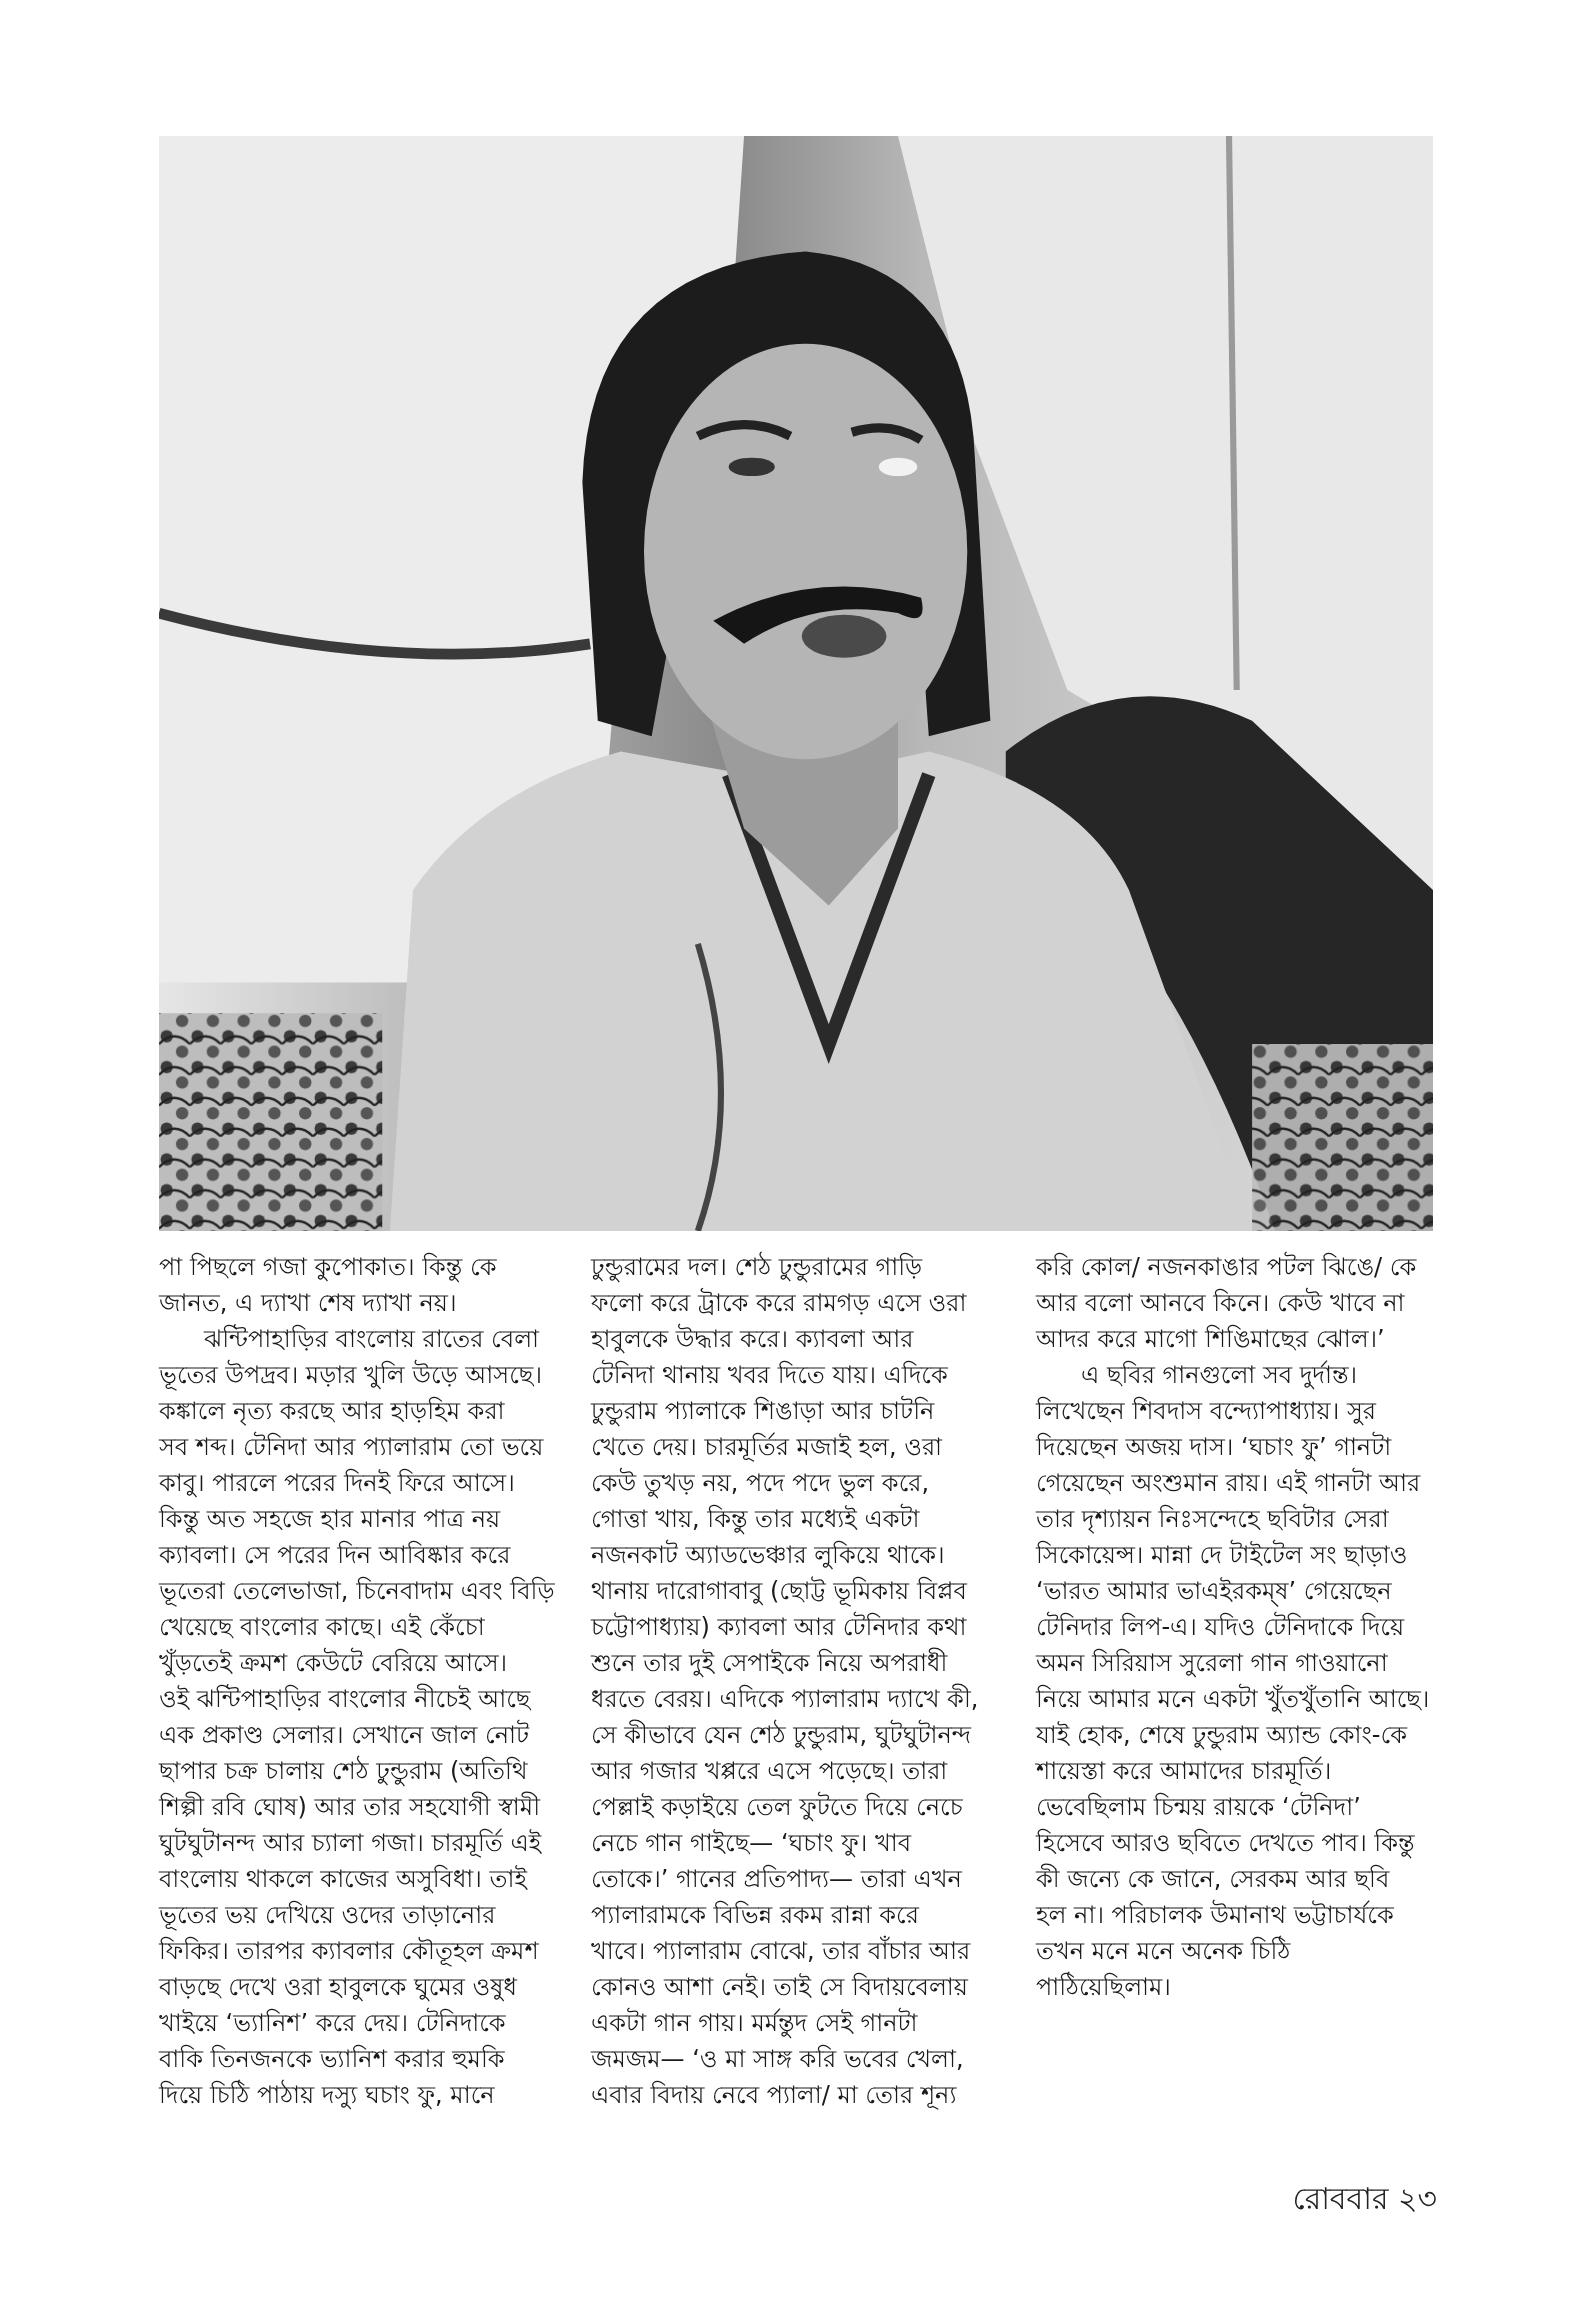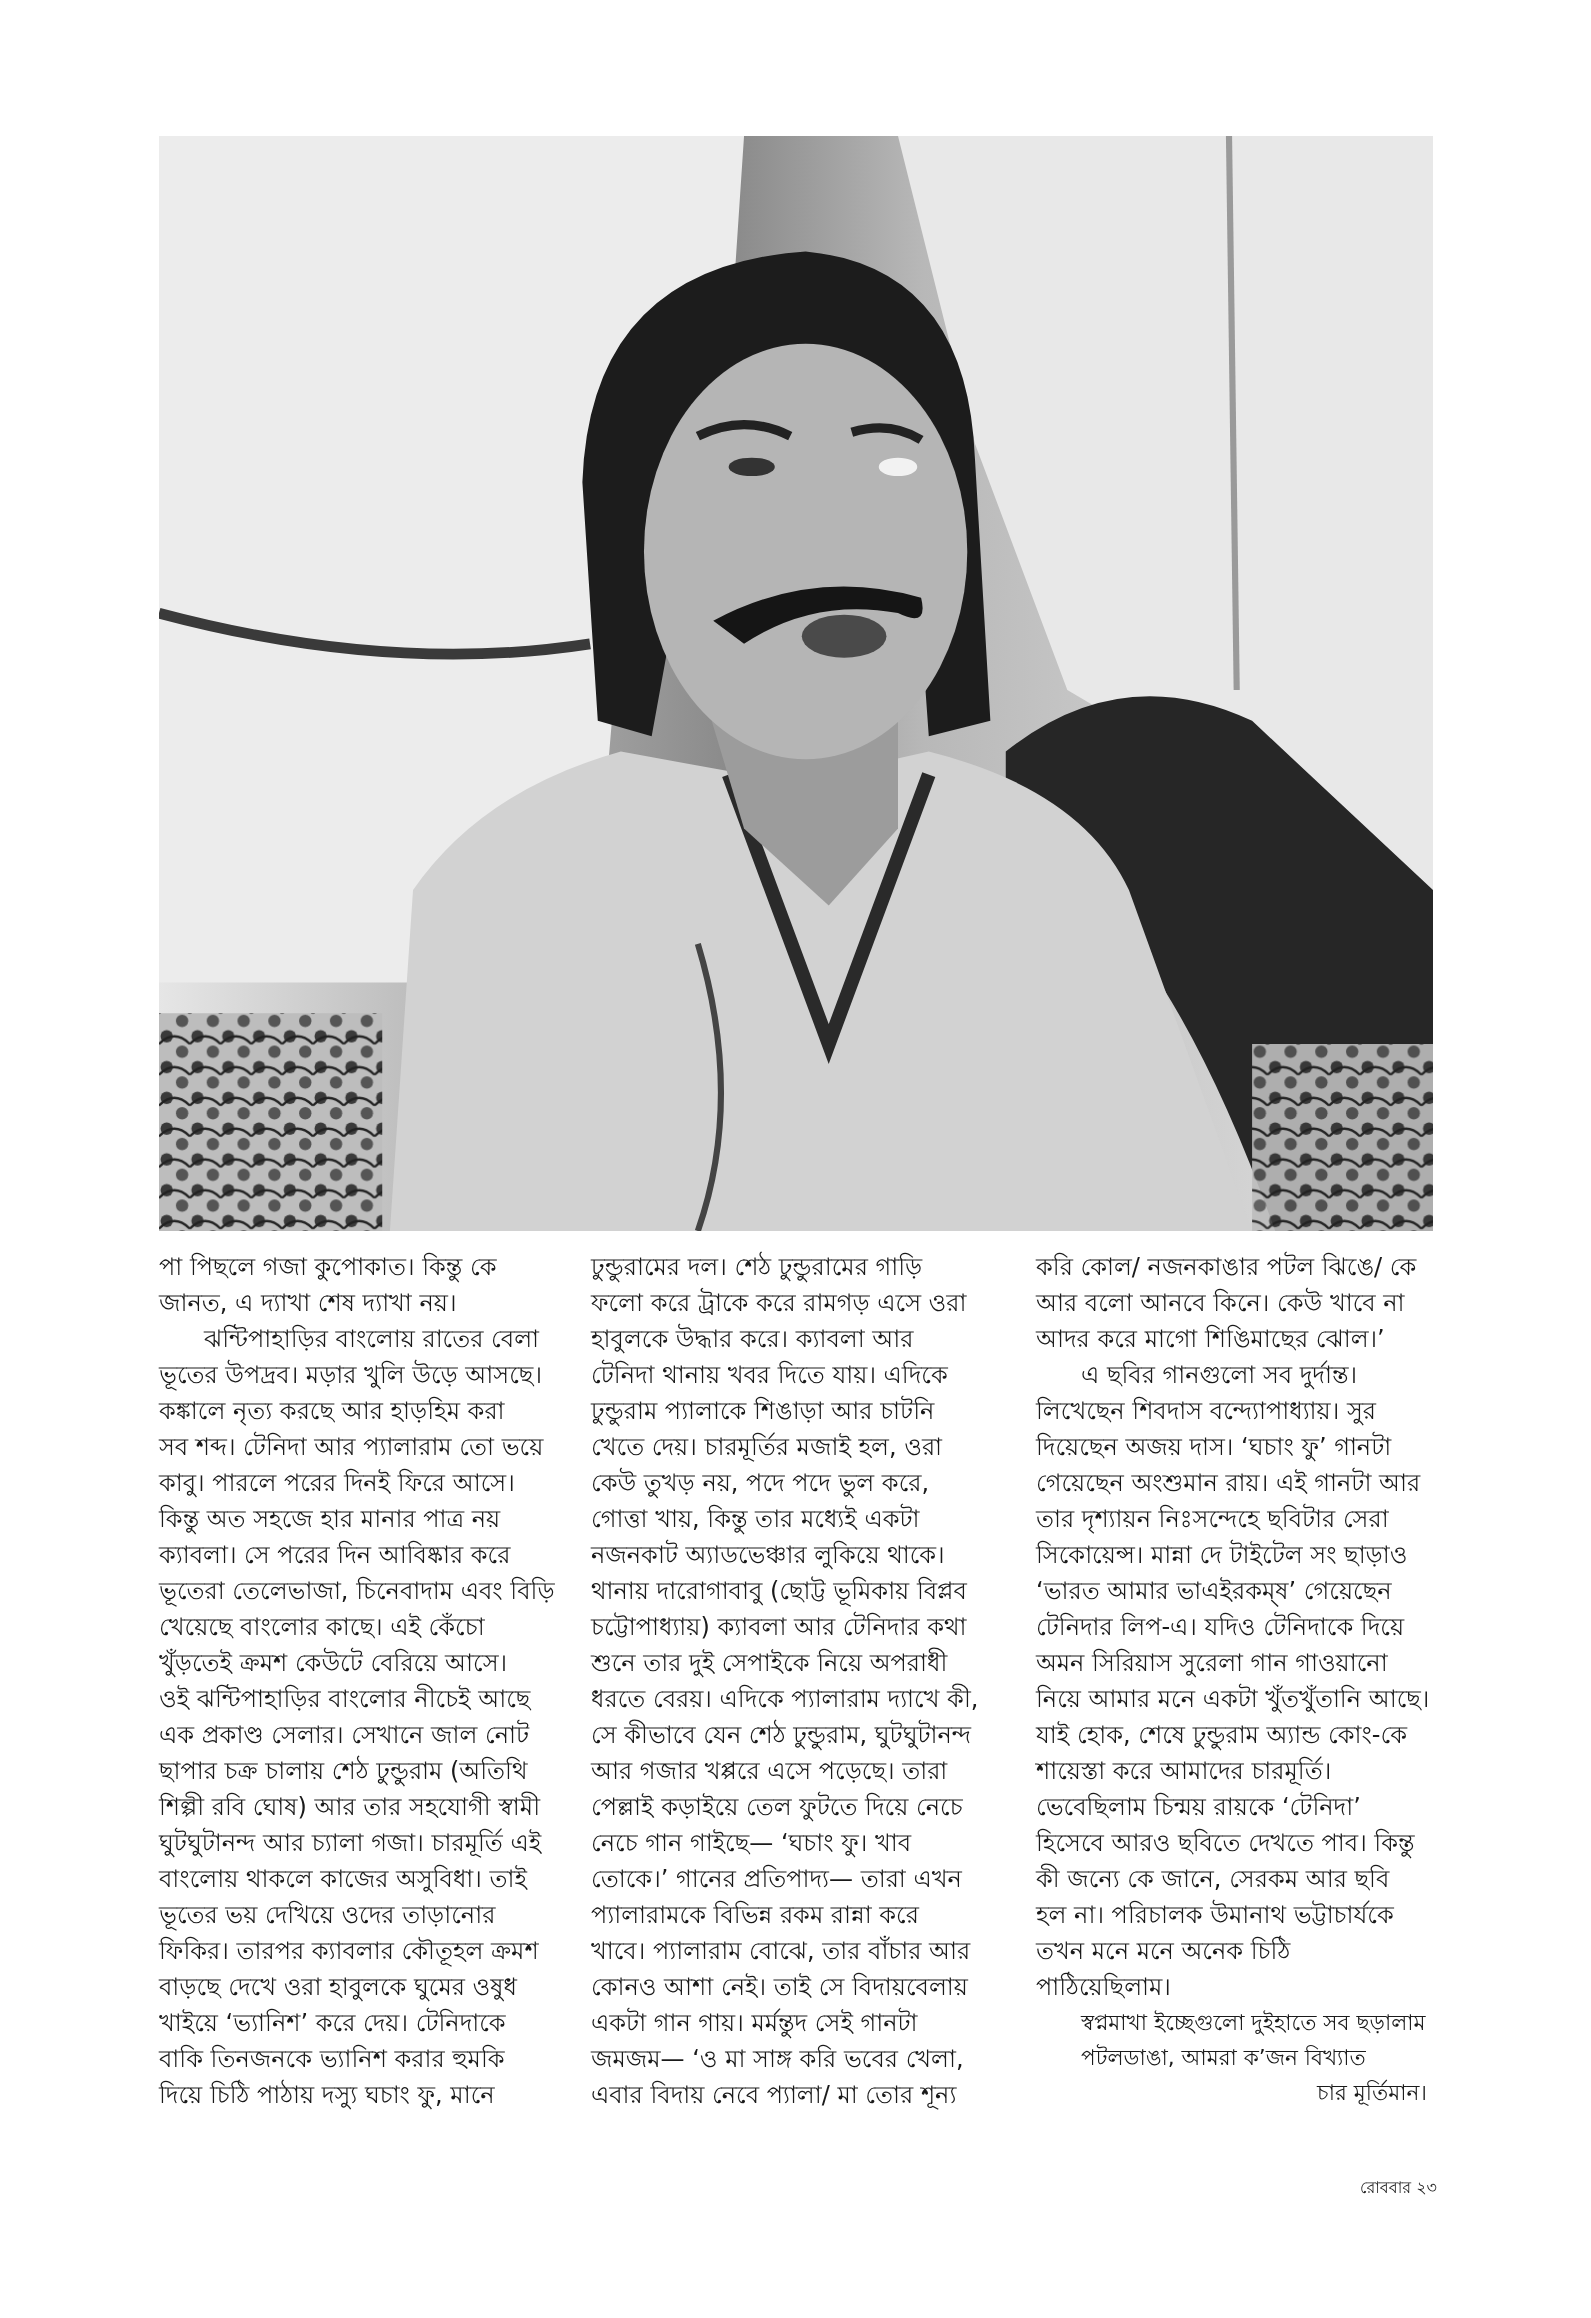--- a/index.html
+++ b/index.html
@@ -10,21 +10,21 @@
   .photo svg { width:100%; height:100%; display:block; }
   .col { position:absolute; top:1249px; font-size:24px; line-height:36px; }
   .col p { margin:0; white-space:nowrap; }
   .col p.indent { padding-left:45px; }
   #col1 { left:159px; width:400px; }
   #col2 { left:591px; width:396px; }
   #col3 { left:1036px; width:400px; }
   .verse { font-size:21.6px; line-height:35px; }
   .verse p { padding-left:45px; }
   .verse p.right { padding-left:0; text-align:right; width:391px; }
-  .footer { position:absolute; right:154px; top:2175px; font-size:16px; color:#222; }
+  .footer { position:absolute; right:154px; top:2175px; font-size:30px; color:#222; }
 </style>
 </head>
 <body>
 
 <div class="photo" aria-label="Black-and-white film still: long-haired man with moustache in a white kurta singing, two men in white standing behind him, patterned cloth at lower corners">
   <svg viewBox="0 0 1655 1423" preserveAspectRatio="none">
     <defs>
       <linearGradient id="bg" x1="0" y1="0" x2="1" y2="0">
         <stop offset="0" stop-color="#e6e6e6"></stop>
         <stop offset="0.45" stop-color="#8a8a8a"></stop>
@@ -141,21 +141,16 @@
   <p>অমন সিরিয়াস সুরেলা গান গাওয়ানো</p>
   <p>নিয়ে আমার মনে একটা খুঁতখুঁতানি আছে।</p>
   <p>যাই হোক, শেষে ঢুন্ডুরাম অ্যান্ড কোং-কে</p>
   <p>শায়েস্তা করে আমাদের চারমূর্তি।</p>
   <p>ভেবেছিলাম চিন্ময় রায়কে ‘টেনিদা’</p>
   <p>হিসেবে আরও ছবিতে দেখতে পাব। কিন্তু</p>
   <p>কী জন্যে কে জানে, সেরকম আর ছবি</p>
   <p>হল না। পরিচালক উমানাথ ভট্টাচার্যকে</p>
   <p>তখন মনে মনে অনেক চিঠি</p>
   <p>পাঠিয়েছিলাম।</p>
-  <div class="verse">
-    <p>স্বপ্নমাখা ইচ্ছেগুলো দুইহাতে সব ছড়ালাম</p>
-    <p>পটলডাঙা, আমরা ক’জন বিখ্যাত</p>
-    <p class="right">চার মূর্তিমান।</p>
-  </div>
 </div>
 
 <div class="footer">রোববার ২৩</div>
 
 
 </body></html>

